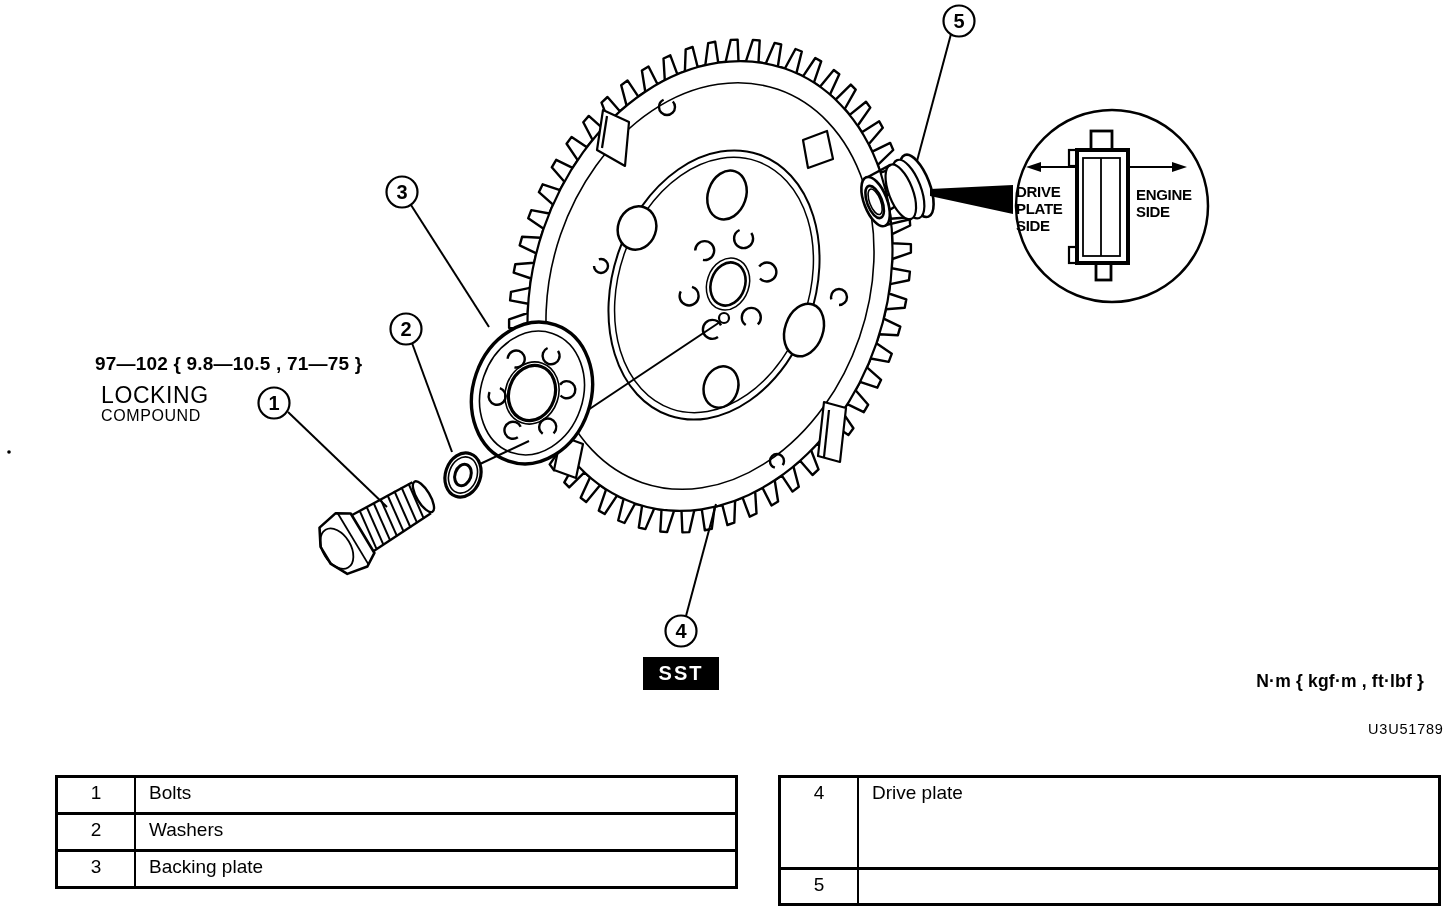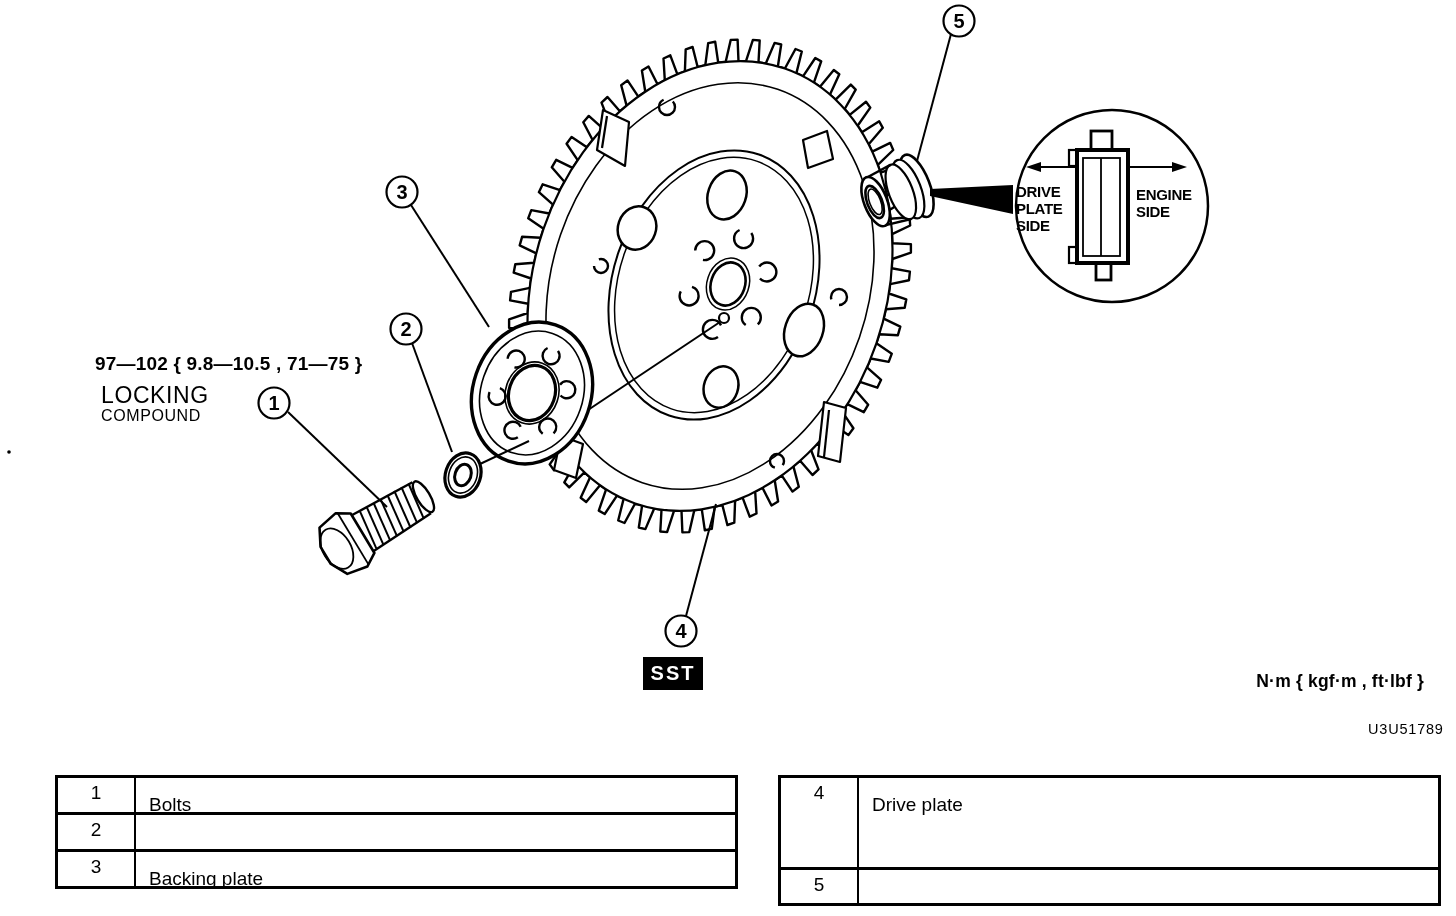--- a/index.html
+++ b/index.html
@@ -4,29 +4,29 @@
 <style>
   html,body{margin:0;padding:0;background:#fff;}
   body{width:1456px;height:916px;position:relative;font-family:"Liberation Sans",sans-serif;color:#000;overflow:hidden;}
   .stage{position:absolute;inset:0;background:#fff;}
   svg{position:absolute;left:0;top:0;}
   svg text{font-family:"Liberation Sans",sans-serif;fill:#000;}
   .note{position:absolute;white-space:pre;}
   #torque{left:95px;top:353px;font-size:19px;font-weight:bold;letter-spacing:.2px;}
   #locking{left:101px;top:382px;font-size:23px;letter-spacing:.6px;}
   #compound{left:101px;top:407px;font-size:16px;letter-spacing:.6px;}
-  #sst{position:absolute;left:643px;top:657px;width:60px;height:33px;background:#000;color:#fff;
+  #sst{position:absolute;left:643px;top:657px;width:76px;height:33px;background:#000;color:#fff;
        display:flex;align-items:center;justify-content:center;font-size:20px;font-weight:bold;letter-spacing:2px;}
   #units{left:1247px;top:671px;width:177px;font-size:17.5px;font-weight:bold;text-align:right;letter-spacing:.2px;}
   #figcode{left:1340px;top:721px;font-size:14.5px;letter-spacing:.8px;margin-left:28px;}
   .ptable{position:absolute;border:3px solid #000;font-size:19px;background:#fff;}
   .prow{display:flex;border-top:3px solid #000;}
   .prow:first-child{border-top:none;}
   .pnum{width:76px;border-right:2px solid #000;display:flex;justify-content:center;padding-top:4px;}
-  .pname{flex:1;padding-left:13px;padding-top:16px;}
+  .pname{flex:1;padding-left:13px;padding-top:4px;}
   #table-left{left:55px;top:775px;width:677px;}
   #table-left .prow{height:34px;}
   #table-right{left:778px;top:775px;width:657px;}
   #table-right .prow-tall{height:89px;}
   #table-right .prow-short{height:33px;}
 </style>
 </head>
 <body>
 
 <div class="stage">
@@ -203,20 +203,21 @@
 <div class="note" id="units">N·m { kgf·m , ft·lbf }</div>
 <div class="note" id="figcode">U3U51789</div>
 
 <div class="ptable" id="table-left">
   <div class="prow">
     <div class="pnum">1</div>
     <div class="pname">Bolts</div>
   </div>
   <div class="prow">
     <div class="pnum">2</div>
+    <div class="pname">Washers</div>
   </div>
   <div class="prow">
     <div class="pnum">3</div>
     <div class="pname">Backing plate</div>
   </div>
 </div>
 
 <div class="ptable" id="table-right">
   <div class="prow prow-tall">
     <div class="pnum">4</div>

